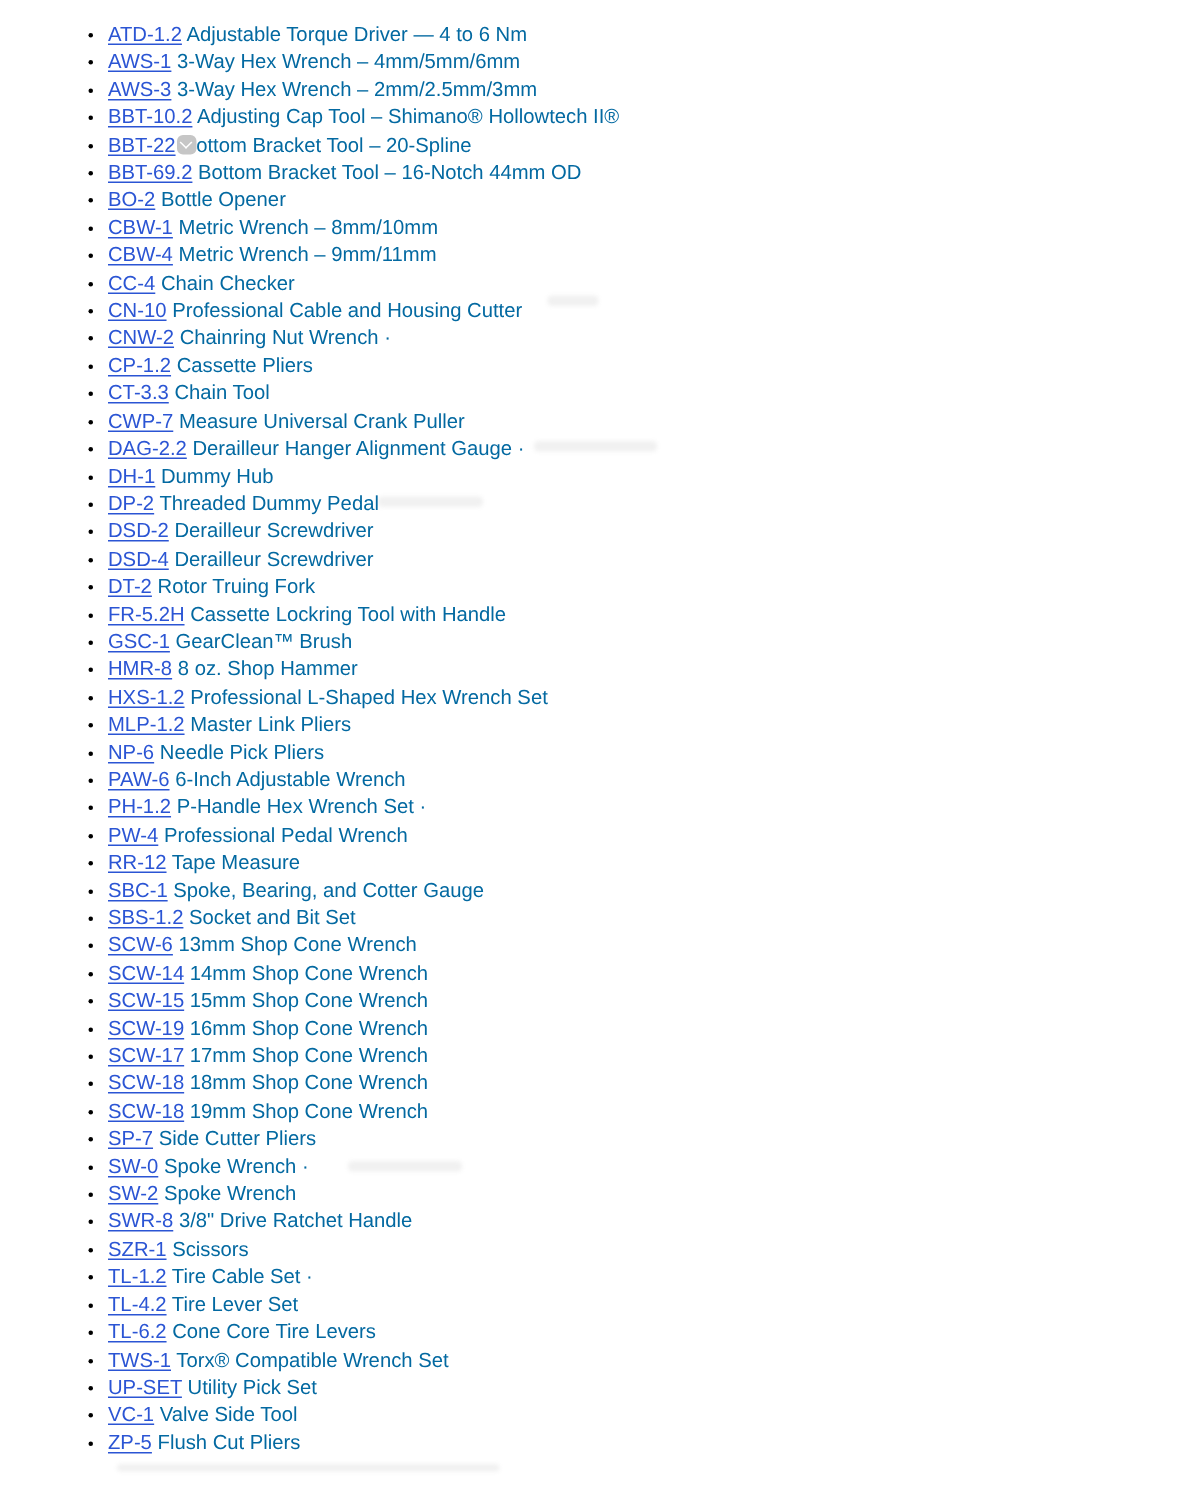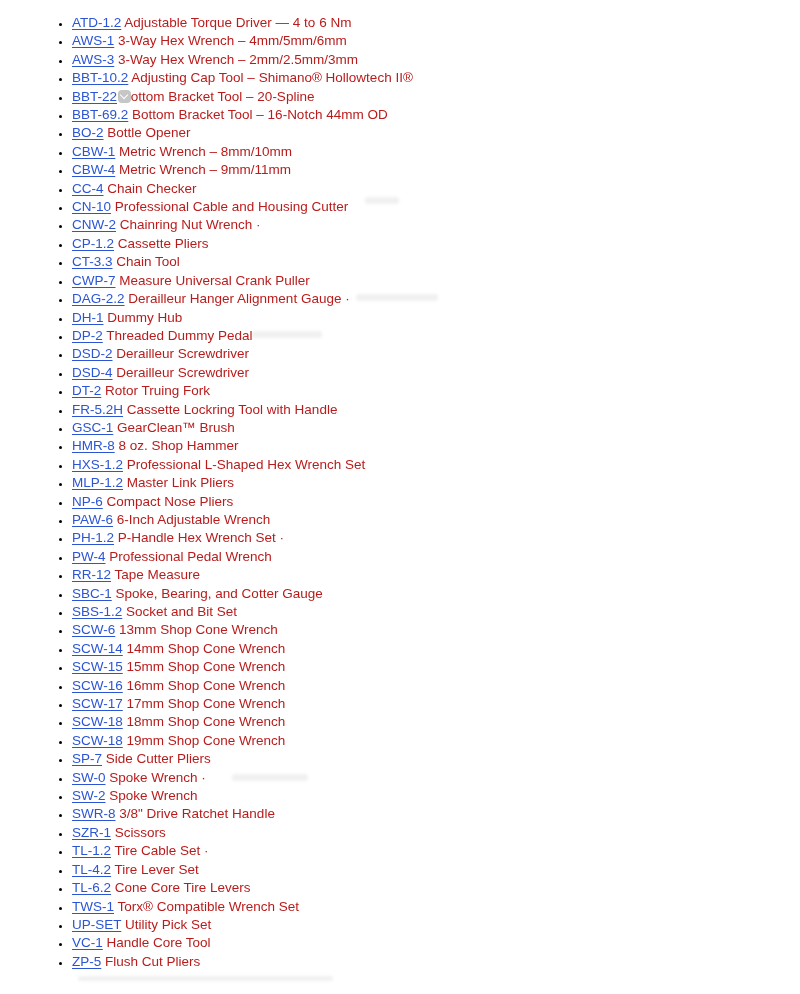--- a/index.html
+++ b/index.html
@@ -27,21 +27,21 @@
   ul.product-list li::marker {
     color: #000000;
     font-size: 0.85em;
   }
   a.plink {
     color: #2b55d4;
     text-decoration-thickness: 1px;
     text-underline-offset: 2px;
     cursor: pointer;
   }
-  .pdesc { color: #b91c1c; }
+  .pdesc { color: #0369a1; }
   .badge {
     display: inline-block;
     width: 13px; height: 13px;
     background: #c6c6c6;
     border-radius: 4px;
     vertical-align: -2px;
     margin-left: -3px;
     margin-right: 0;
     cursor: pointer;
   }
@@ -118,41 +118,41 @@
   <li><a class="plink" href="#">FR-5.2H</a> <span class="pdesc">Cassette Lockring Tool with Handle</span></li>
 
   <li><a class="plink" href="#">GSC-1</a> <span class="pdesc">GearClean™ Brush</span></li>
 
   <li><a class="plink" href="#">HMR-8</a> <span class="pdesc">8 oz. Shop Hammer</span></li>
 
   <li><a class="plink" href="#">HXS-1.2</a> <span class="pdesc">Professional L-Shaped Hex Wrench Set</span></li>
 
   <li><a class="plink" href="#">MLP-1.2</a> <span class="pdesc">Master Link Pliers</span></li>
 
-  <li><a class="plink" href="#">NP-6</a> <span class="pdesc">Compact Nose Pliers</span></li>
+  <li><a class="plink" href="#">NP-6</a> <span class="pdesc">Needle Pick Pliers</span></li>
 
   <li><a class="plink" href="#">PAW-6</a> <span class="pdesc">6-Inch Adjustable Wrench</span></li>
 
   <li><a class="plink" href="#">PH-1.2</a> <span class="pdesc">P-Handle Hex Wrench Set ·</span></li>
 
   <li><a class="plink" href="#">PW-4</a> <span class="pdesc">Professional Pedal Wrench</span></li>
 
   <li><a class="plink" href="#">RR-12</a> <span class="pdesc">Tape Measure</span></li>
 
   <li><a class="plink" href="#">SBC-1</a> <span class="pdesc">Spoke, Bearing, and Cotter Gauge</span></li>
 
   <li><a class="plink" href="#">SBS-1.2</a> <span class="pdesc">Socket and Bit Set</span></li>
 
   <li><a class="plink" href="#">SCW-6</a> <span class="pdesc">13mm Shop Cone Wrench</span></li>
 
   <li><a class="plink" href="#">SCW-14</a> <span class="pdesc">14mm Shop Cone Wrench</span></li>
 
   <li><a class="plink" href="#">SCW-15</a> <span class="pdesc">15mm Shop Cone Wrench</span></li>
 
-  <li><a class="plink" href="#">SCW-16</a> <span class="pdesc">16mm Shop Cone Wrench</span></li>
+  <li><a class="plink" href="#">SCW-19</a> <span class="pdesc">16mm Shop Cone Wrench</span></li>
 
   <li><a class="plink" href="#">SCW-17</a> <span class="pdesc">17mm Shop Cone Wrench</span></li>
 
   <li><a class="plink" href="#">SCW-18</a> <span class="pdesc">18mm Shop Cone Wrench</span></li>
 
   <li><a class="plink" href="#">SCW-18</a> <span class="pdesc">19mm Shop Cone Wrench</span></li>
 
   <li><a class="plink" href="#">SP-7</a> <span class="pdesc">Side Cutter Pliers</span></li>
 
   <li><a class="plink" href="#">SW-0</a> <span class="pdesc">Spoke Wrench ·</span></li>
@@ -166,21 +166,21 @@
   <li><a class="plink" href="#">TL-1.2</a> <span class="pdesc">Tire Cable Set ·</span></li>
 
   <li><a class="plink" href="#">TL-4.2</a> <span class="pdesc">Tire Lever Set</span></li>
 
   <li><a class="plink" href="#">TL-6.2</a> <span class="pdesc">Cone Core Tire Levers</span></li>
 
   <li><a class="plink" href="#">TWS-1</a> <span class="pdesc">Torx® Compatible Wrench Set</span></li>
 
   <li><a class="plink" href="#">UP-SET</a> <span class="pdesc">Utility Pick Set</span></li>
 
-  <li><a class="plink" href="#">VC-1</a> <span class="pdesc">Handle Core Tool</span></li>
+  <li><a class="plink" href="#">VC-1</a> <span class="pdesc">Valve Side Tool</span></li>
 
   <li><a class="plink" href="#">ZP-5</a> <span class="pdesc">Flush Cut Pliers</span></li>
 </ul>
 
   <div class="smudge s1"></div>
   <div class="smudge s2"></div>
   <div class="smudge s3"></div>
   <div class="smudge s4"></div>
   <div class="smudge s5"></div>
 </div>

